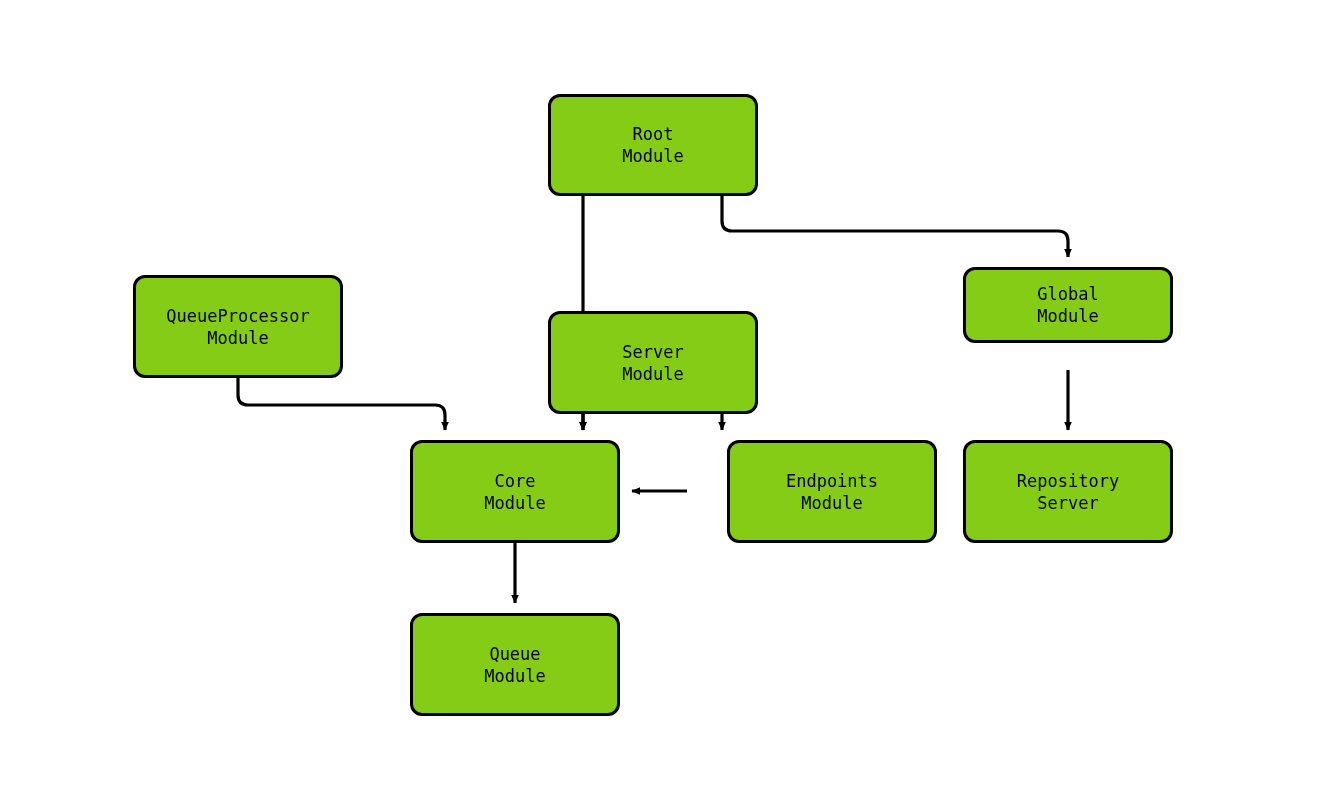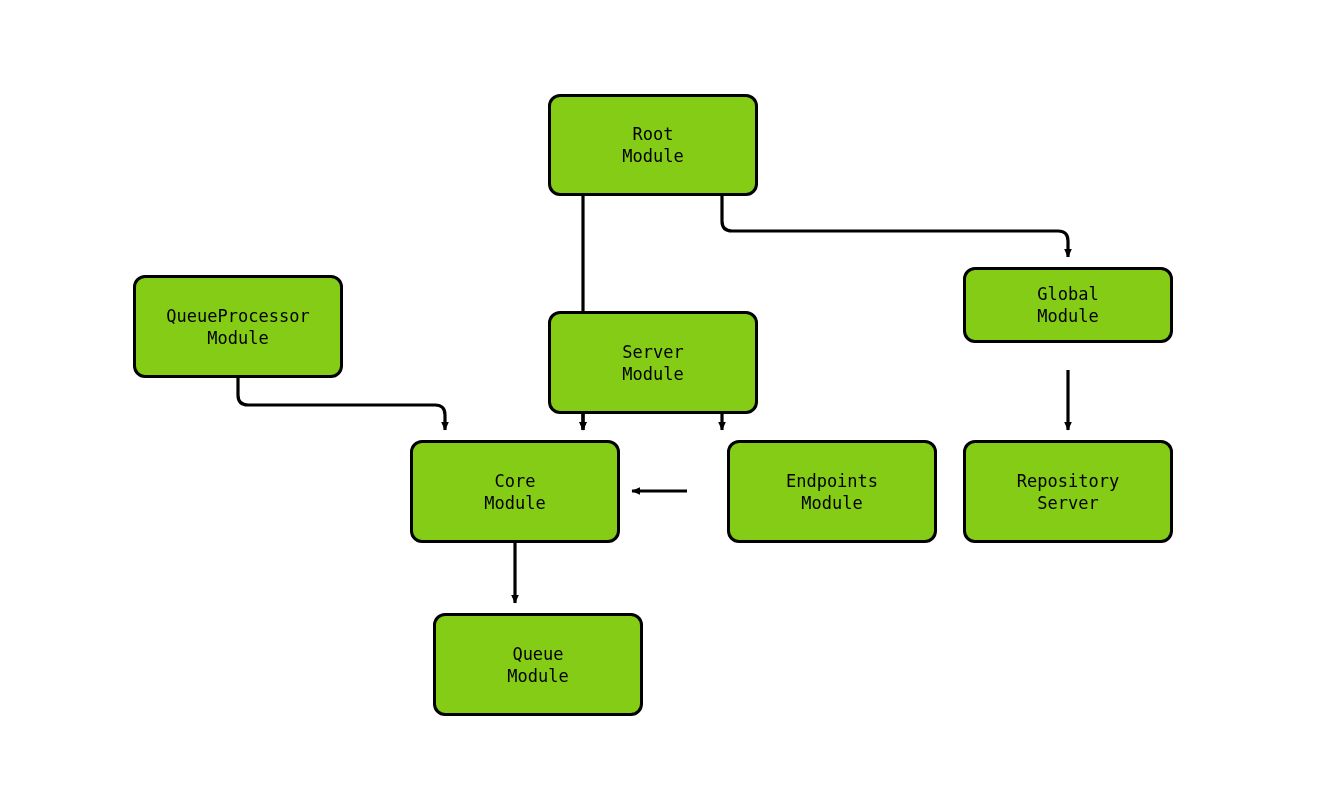--- a/index.html
+++ b/index.html
@@ -107,18 +107,18 @@
   <div class="node" style="left:687px; top:440px; width:210px; height:103px;margin-left:40px;">
     <div class="node-label">Endpoints
 Module</div>
   </div>
 
   <div class="node" style="left:963px; top:440px; width:210px; height:103px;">
     <div class="node-label">Repository
 Server</div>
   </div>
 
-  <div class="node" style="left:410px; top:613px; width:210px; height:103px;margin-left:23px;">
+  <div class="node" style="left:410px; top:613px; width:210px; height:103px;">
     <div class="node-label">Queue
 Module</div>
   </div>
 
 </div>
 
 </body></html>

